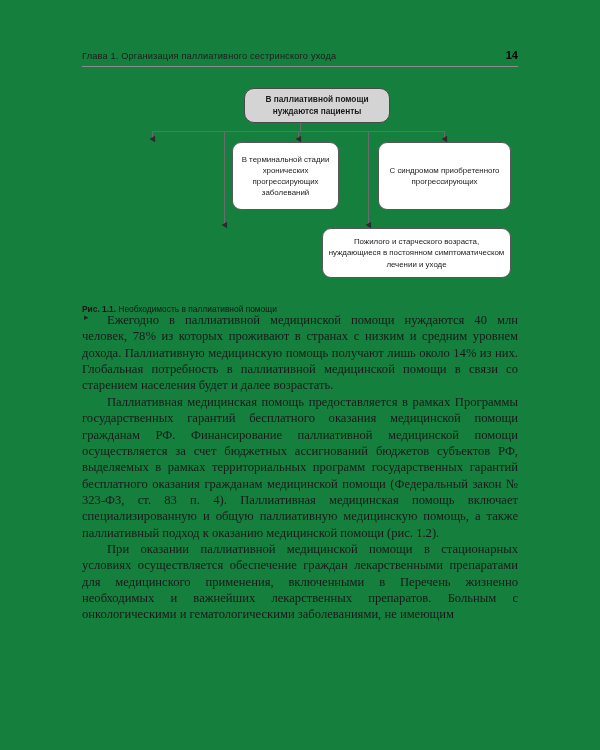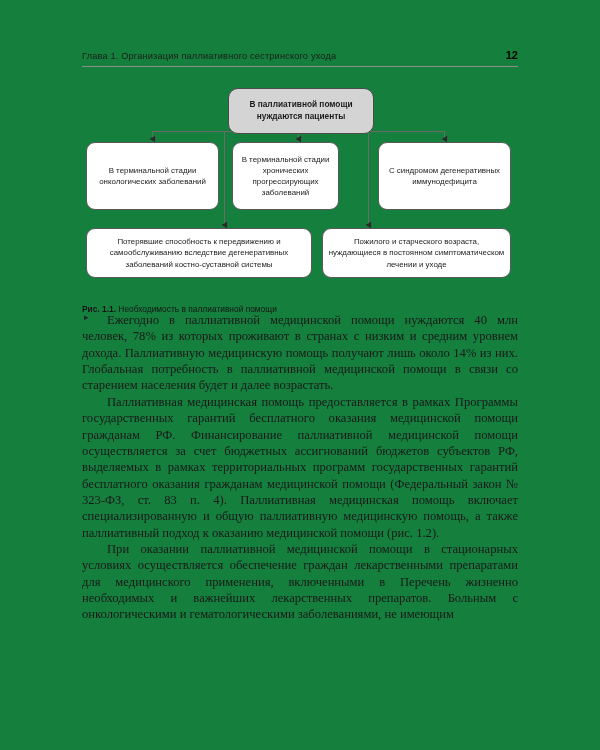--- a/index.html
+++ b/index.html
@@ -88,21 +88,21 @@
   }
   .node-root {
     background: #d4d4d4;
     border: 1px solid #4a4a4a;
     font-weight: bold;
     font-size: 8.3px;
     border-radius: 10px;
   }
   .node span { display: block; }
 
-  #node-root   { left: 228px; top: 88px;  width: 146px; height: 46px; }
+  #node-root   { left: 244px; top: 88px;  width: 146px; height: 35px; }
   #node-onco   { left: 86px;  top: 142px; width: 133px; height: 68px; }
   #node-chron  { left: 232px; top: 142px; width: 107px; height: 68px; }
   #node-hiv    { left: 378px; top: 142px; width: 133px; height: 68px; }
   #node-degen  { left: 86px;  top: 228px; width: 226px; height: 50px; }
   #node-elder  { left: 322px; top: 228px; width: 189px; height: 50px; }
 
   
   .fig-caption {
     position: absolute;
     left: 82px;
@@ -148,21 +148,21 @@
     text-align: justify;
   }
 </style>
 </head>
 <body>
 
 <div class="page">
 
   <div class="running-head">
     <div class="running-head-title">Глава 1. Организация паллиативного сестринского ухода</div>
-    <div class="running-head-page">12</div>
+    <div class="running-head-page">14</div>
   </div>
   <div class="head-rule"></div>
 
   <div class="figure">
 
     <svg class="fig-svg" width="600" height="300">
       <defs>
         <marker id="arrowhead" markerWidth="7" markerHeight="7" refX="3.2" refY="3.2" orient="auto">
           <path d="M 0 0.6 L 6.4 0.6 L 3.2 6.2 z" fill="#2b2b2b"></path>
         </marker>
@@ -179,35 +179,29 @@
 
         <path d="M 224.5 131.5 L 224.5 225" marker-end="url(#arrowhead)"></path>
         <path d="M 368.5 131.5 L 368.5 225" marker-end="url(#arrowhead)"></path>
       </g>
     </svg>
 
     <div class="node node-root" id="node-root">
       <span>В паллиативной помощи нуждаются пациенты</span>
     </div>
 
-    <div class="node" id="node-onco">
-      <span>В терминальной стадии онкологических заболеваний</span>
-    </div>
 
     <div class="node" id="node-chron">
       <span>В терминальной стадии хронических прогрессирующих заболеваний</span>
     </div>
 
     <div class="node" id="node-hiv">
-      <span>С синдромом дегенеративных иммунодефицита</span>
-    </div>
-
-    <div class="node" id="node-degen">
-      <span>Потерявшие способность к передвижению и самообслуживанию вследствие дегенеративных заболеваний костно-суставной системы</span>
-    </div>
+      <span>С синдромом приобретенного прогрессирующих</span>
+    </div>
+
 
     <div class="node" id="node-elder">
       <span>Пожилого и старческого возраста, нуждающиеся в постоянном симптоматическом лечении и уходе</span>
     </div>
   </div>
 
   <div class="fig-caption">
     <b>Рис. 1.1.</b><span> Необходимость в паллиативной помощи</span>
   </div>
 

